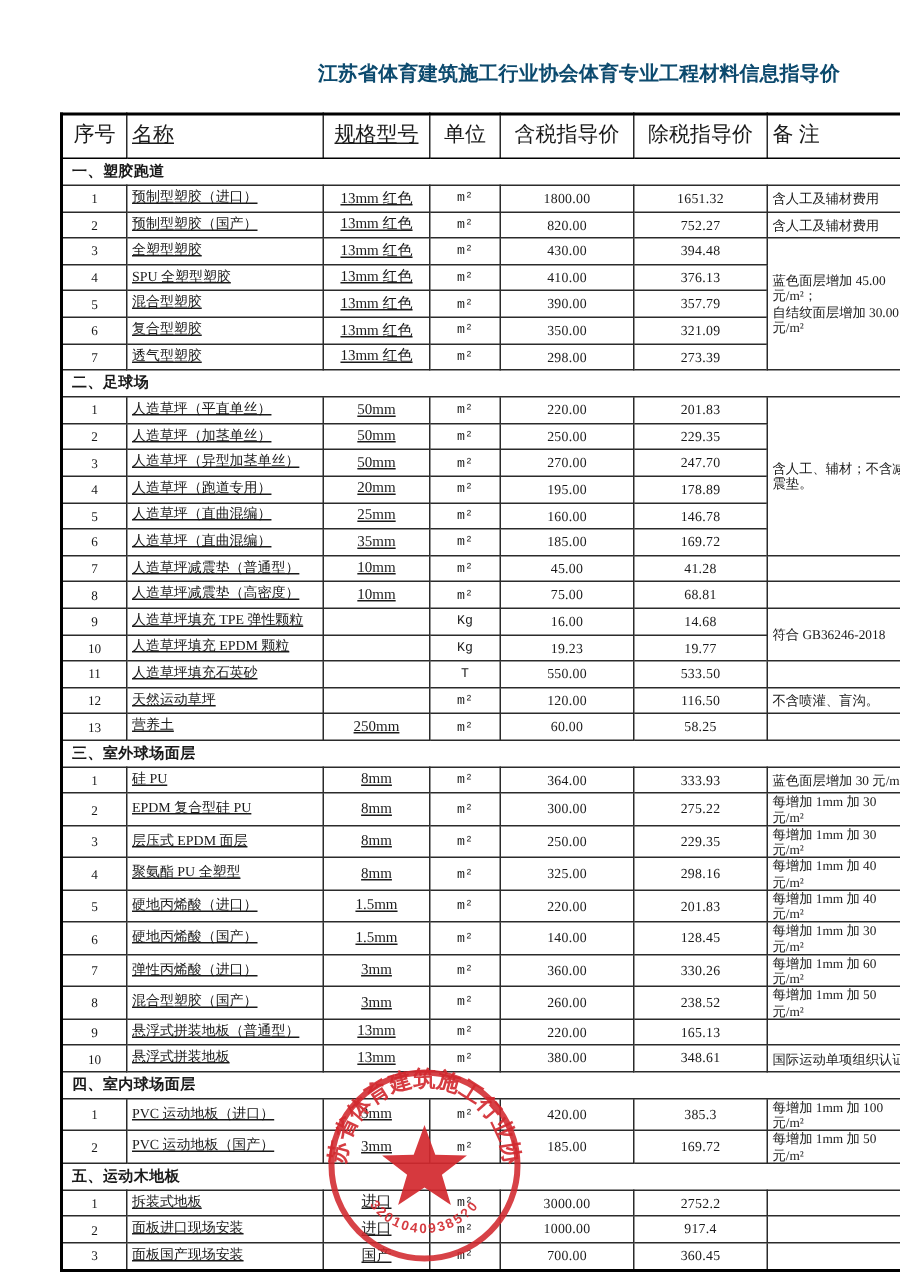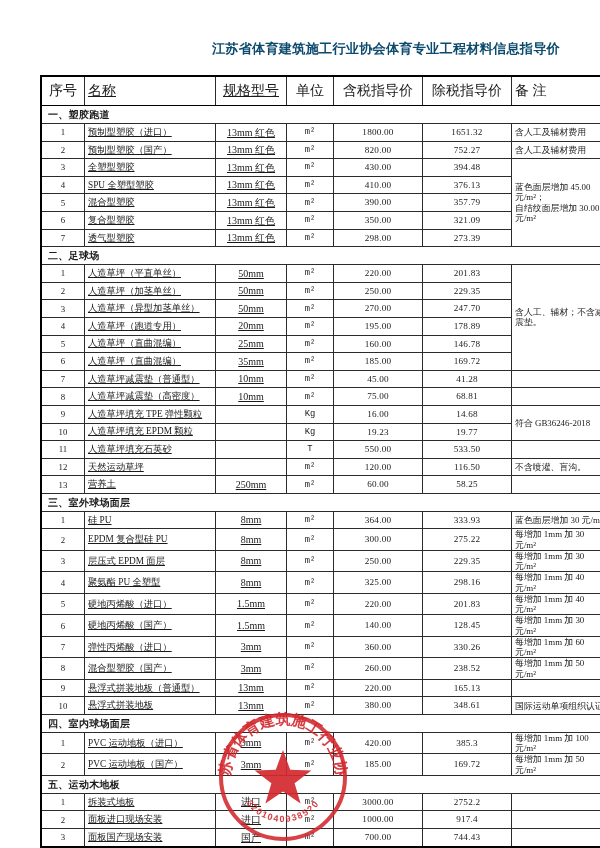--- a/index.html
+++ b/index.html
@@ -440,21 +440,21 @@
           <td class="c-taxed">1000.00</td>
           <td class="c-untaxed">917.4</td>
           <td class="c-remark"></td>
         </tr>
         <tr>
           <td class="c-idx">3</td>
           <td class="c-name">面板国产现场安装</td>
           <td class="c-spec">国产</td>
           <td class="c-unit">m²</td>
           <td class="c-taxed">700.00</td>
-          <td class="c-untaxed">744.43</td>
+          <td class="c-untaxed">360.45</td>
           <td class="c-remark"></td>
         </tr>
       </tbody>
   </table>
 
   <div class="notes">
     <div class="note-line">备注：1、质量符合 GB36246-2018《中小学合成材料面层运动场地》；</div>
 
   </div>
 

